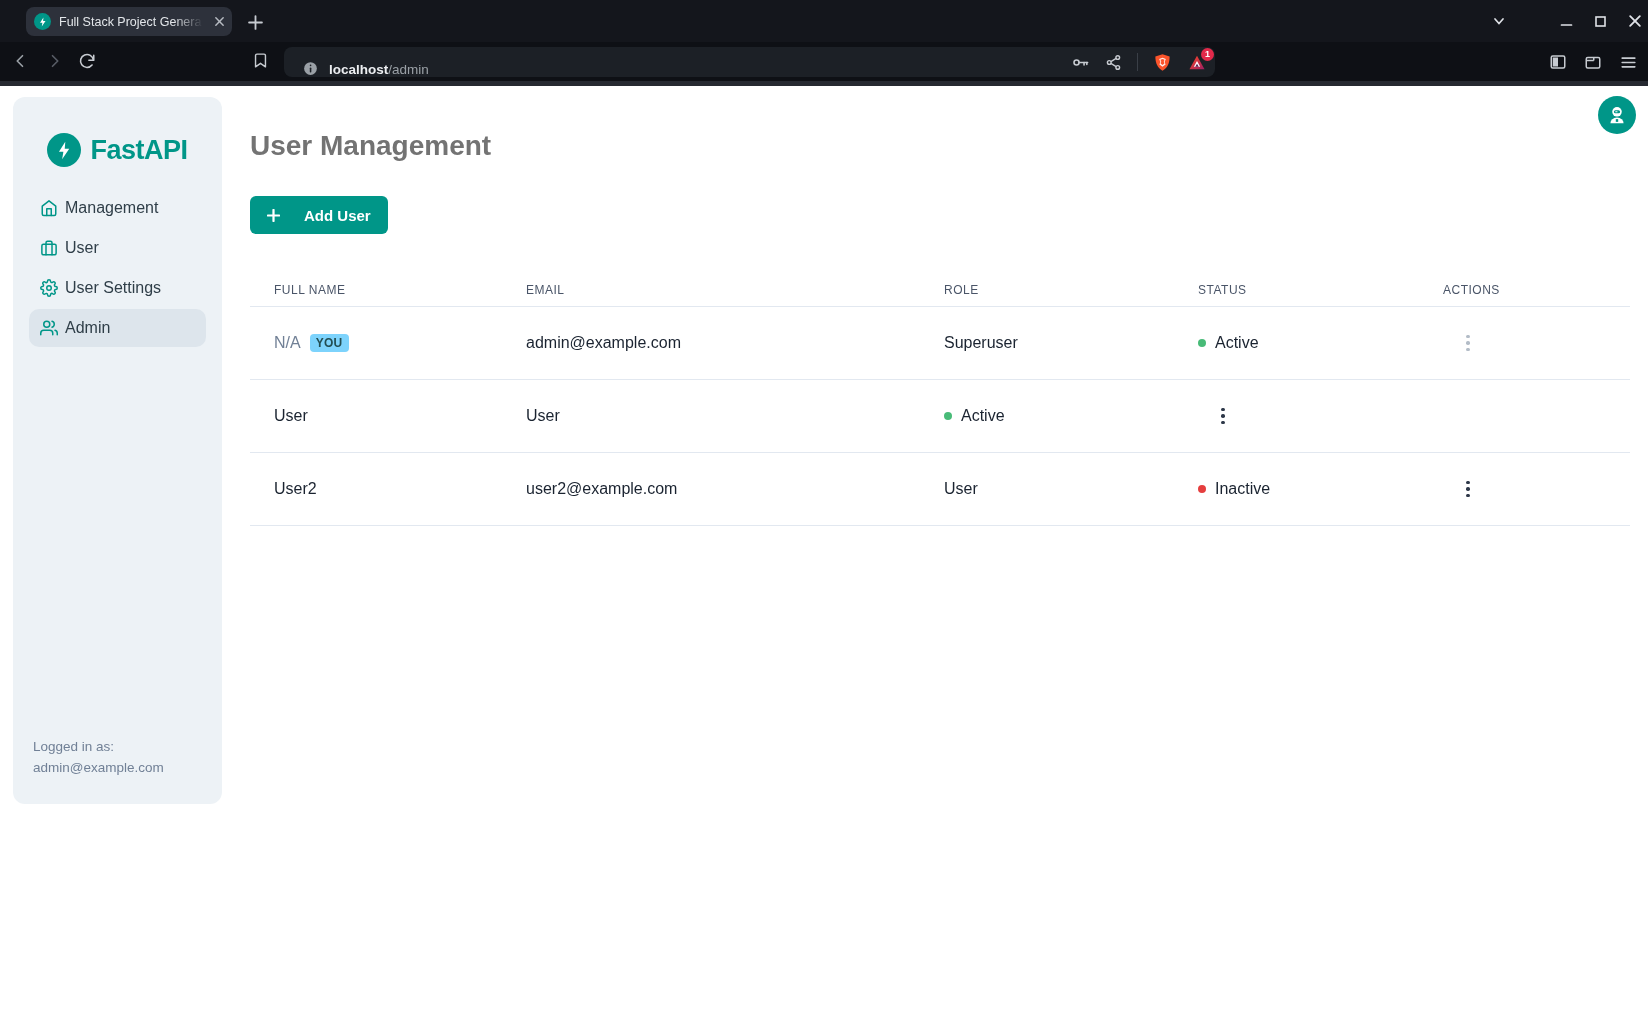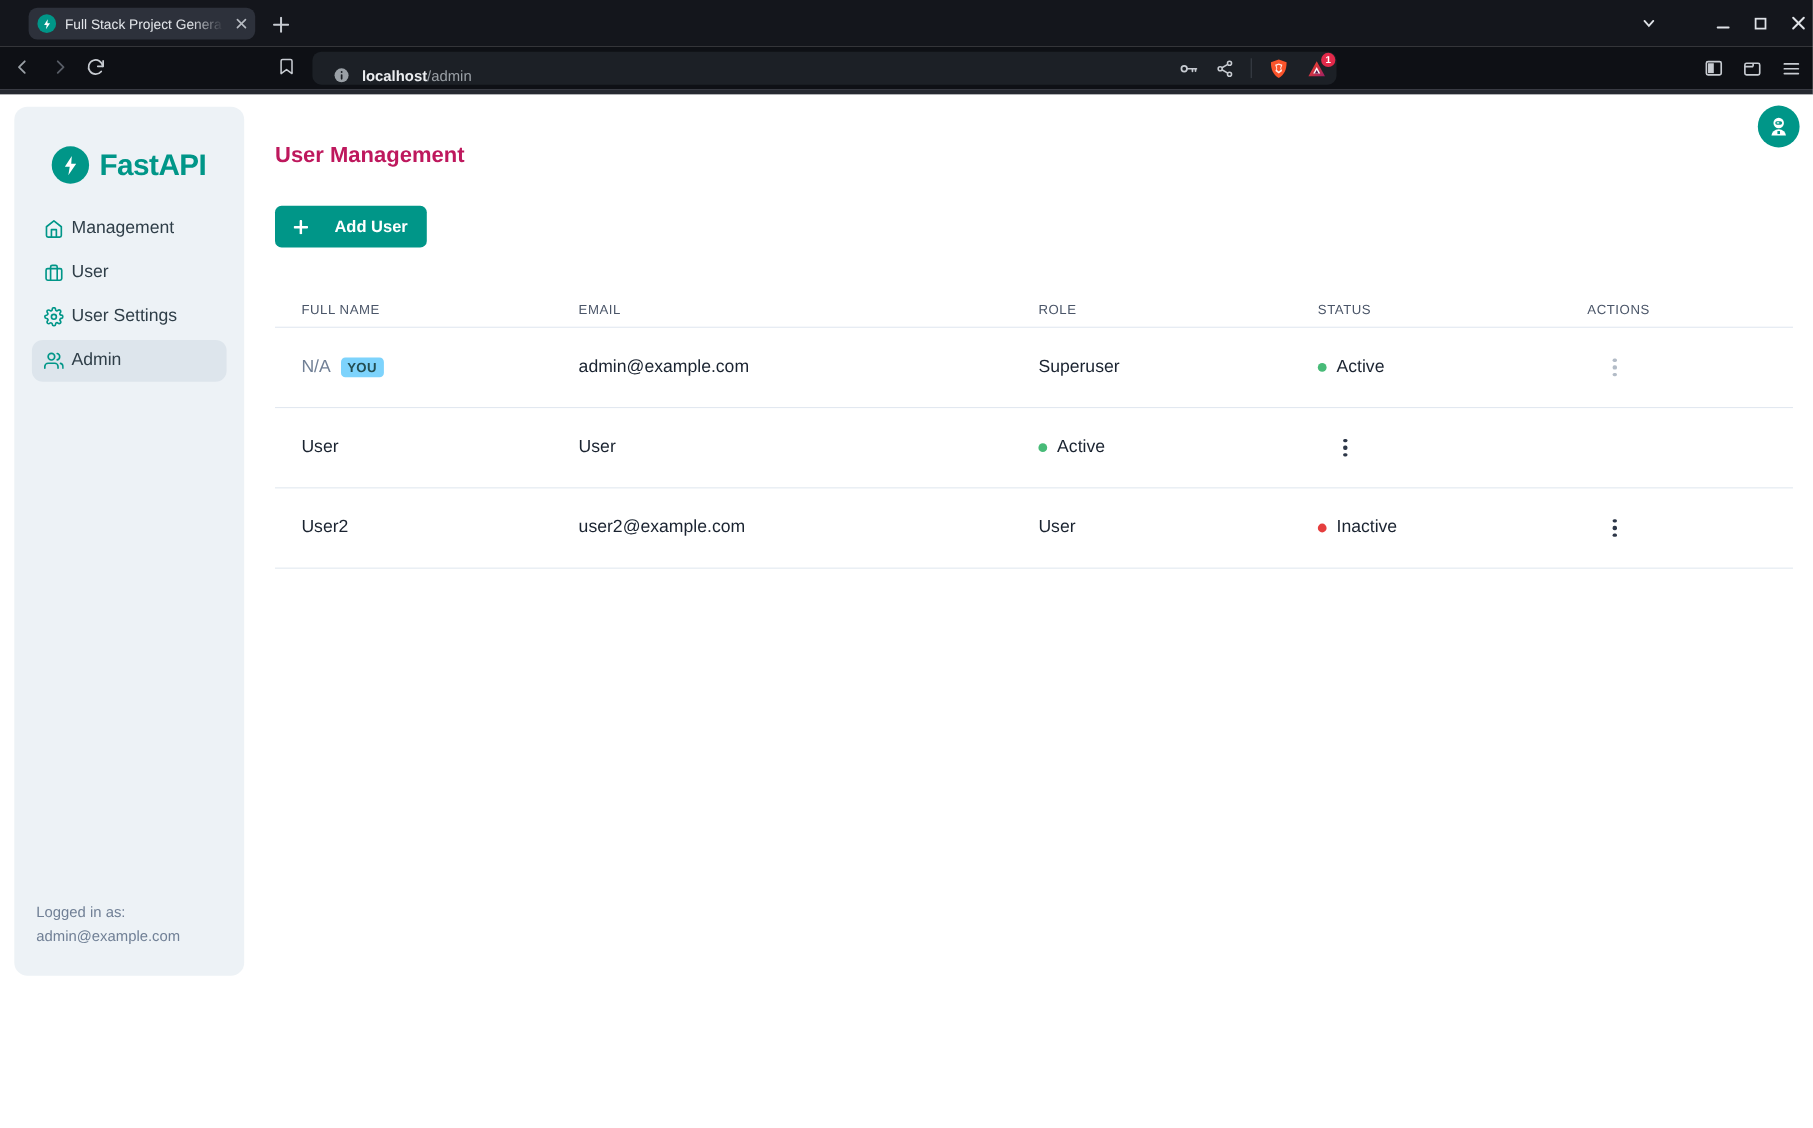--- a/index.html
+++ b/index.html
@@ -31,36 +31,36 @@
   .v-div { width:1px; height:18px; background:#3a3f47; }
   .badge-dot { position:absolute; top:-5px; right:-7px; min-width:13px; height:13px; border-radius:7px;
                background:#e2294a; color:#fff; font-size:9px; font-weight:700;
                display:flex; align-items:center; justify-content:center; padding:0 3px; }
   .rewards-wrap { position:relative; }
   .chrome-strip { position:absolute; top:81px; left:0; width:1648px; height:5px; background:#262931; }
 
   
   .page { position:absolute; top:86px; left:0; width:1648px; height:939px; background:#ffffff; }
 
-  .sidebar { position:absolute; left:13px; top:11px; width:209px; height:790px;
+  .sidebar { position:absolute; left:13px; top:11px; width:209px; height:707px;
              background:#edf2f6; border-radius:12px; }
   .logo { display:flex; align-items:center; justify-content:center; gap:9px; margin-top:36px; }
   .logo-mark { width:34px; height:34px; border-radius:50%; background:#009688;
                display:flex; align-items:center; justify-content:center; }
   .logo-text { font-size:27px; font-weight:600; color:#009688; letter-spacing:-0.5px; }
   .nav-list { margin-top:22px; padding:0 16px; display:flex; flex-direction:column; gap:2px; }
   .nav-item { height:38px; border-radius:10px; display:flex; align-items:center; gap:7px;
               padding-left:11px; cursor:pointer; }
   .nav-item.active { background:#dde5ec; }
   .nav-item .nav-label { font-size:16px; color:#2f3e48; }
   .nav-icon { display:flex; align-items:center; color:#009688; }
   .logged-in { position:absolute; left:20px; bottom:26px; font-size:13.5px; color:#718096; line-height:21px; }
 
   .main { position:absolute; left:250px; top:0; width:1380px; }
-  .page-title { margin-top:44px; font-size:20px; font-weight:700; color:#be185d; }
+  .page-title { margin-top:44px; font-size:28px; font-weight:700; color:#737373; }
   .add-user-btn { margin-top:34px; height:38px; padding:0 17px; background:#009688; border:none;
                   border-radius:6px; color:#fff; font-size:15px; font-weight:700;
                   font-family:"Liberation Sans",sans-serif; display:flex; align-items:center; gap:24px; cursor:pointer; }
   .avatar-btn { position:absolute; left:1598px; top:10px; width:38px; height:38px; border:none;
                 border-radius:50%; background:#009688; display:flex; align-items:center;
                 justify-content:center; cursor:pointer; }
 
   .table { margin-top:40px; }
   .trow { display:grid; grid-template-columns:252px 418px 254px 245px 1fr; align-items:center; }
   .trow > div { padding-left:24px; }

